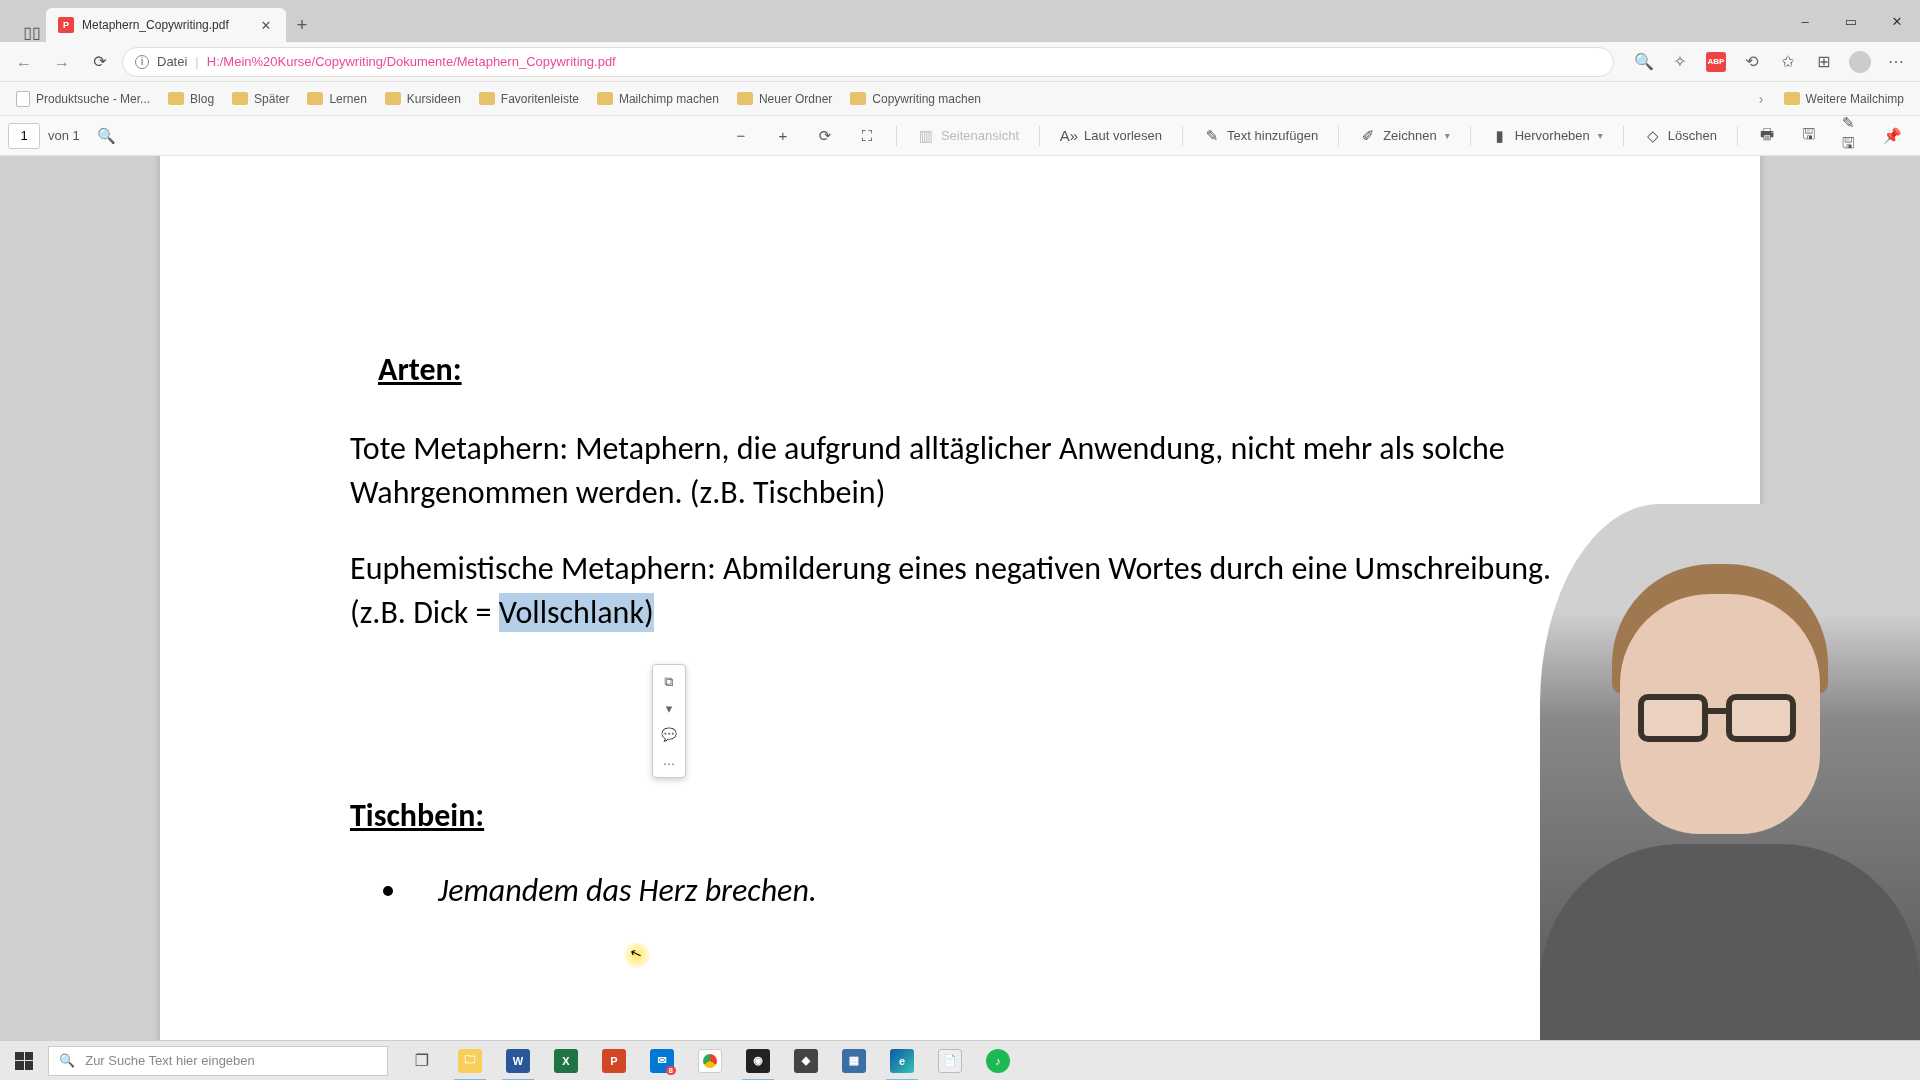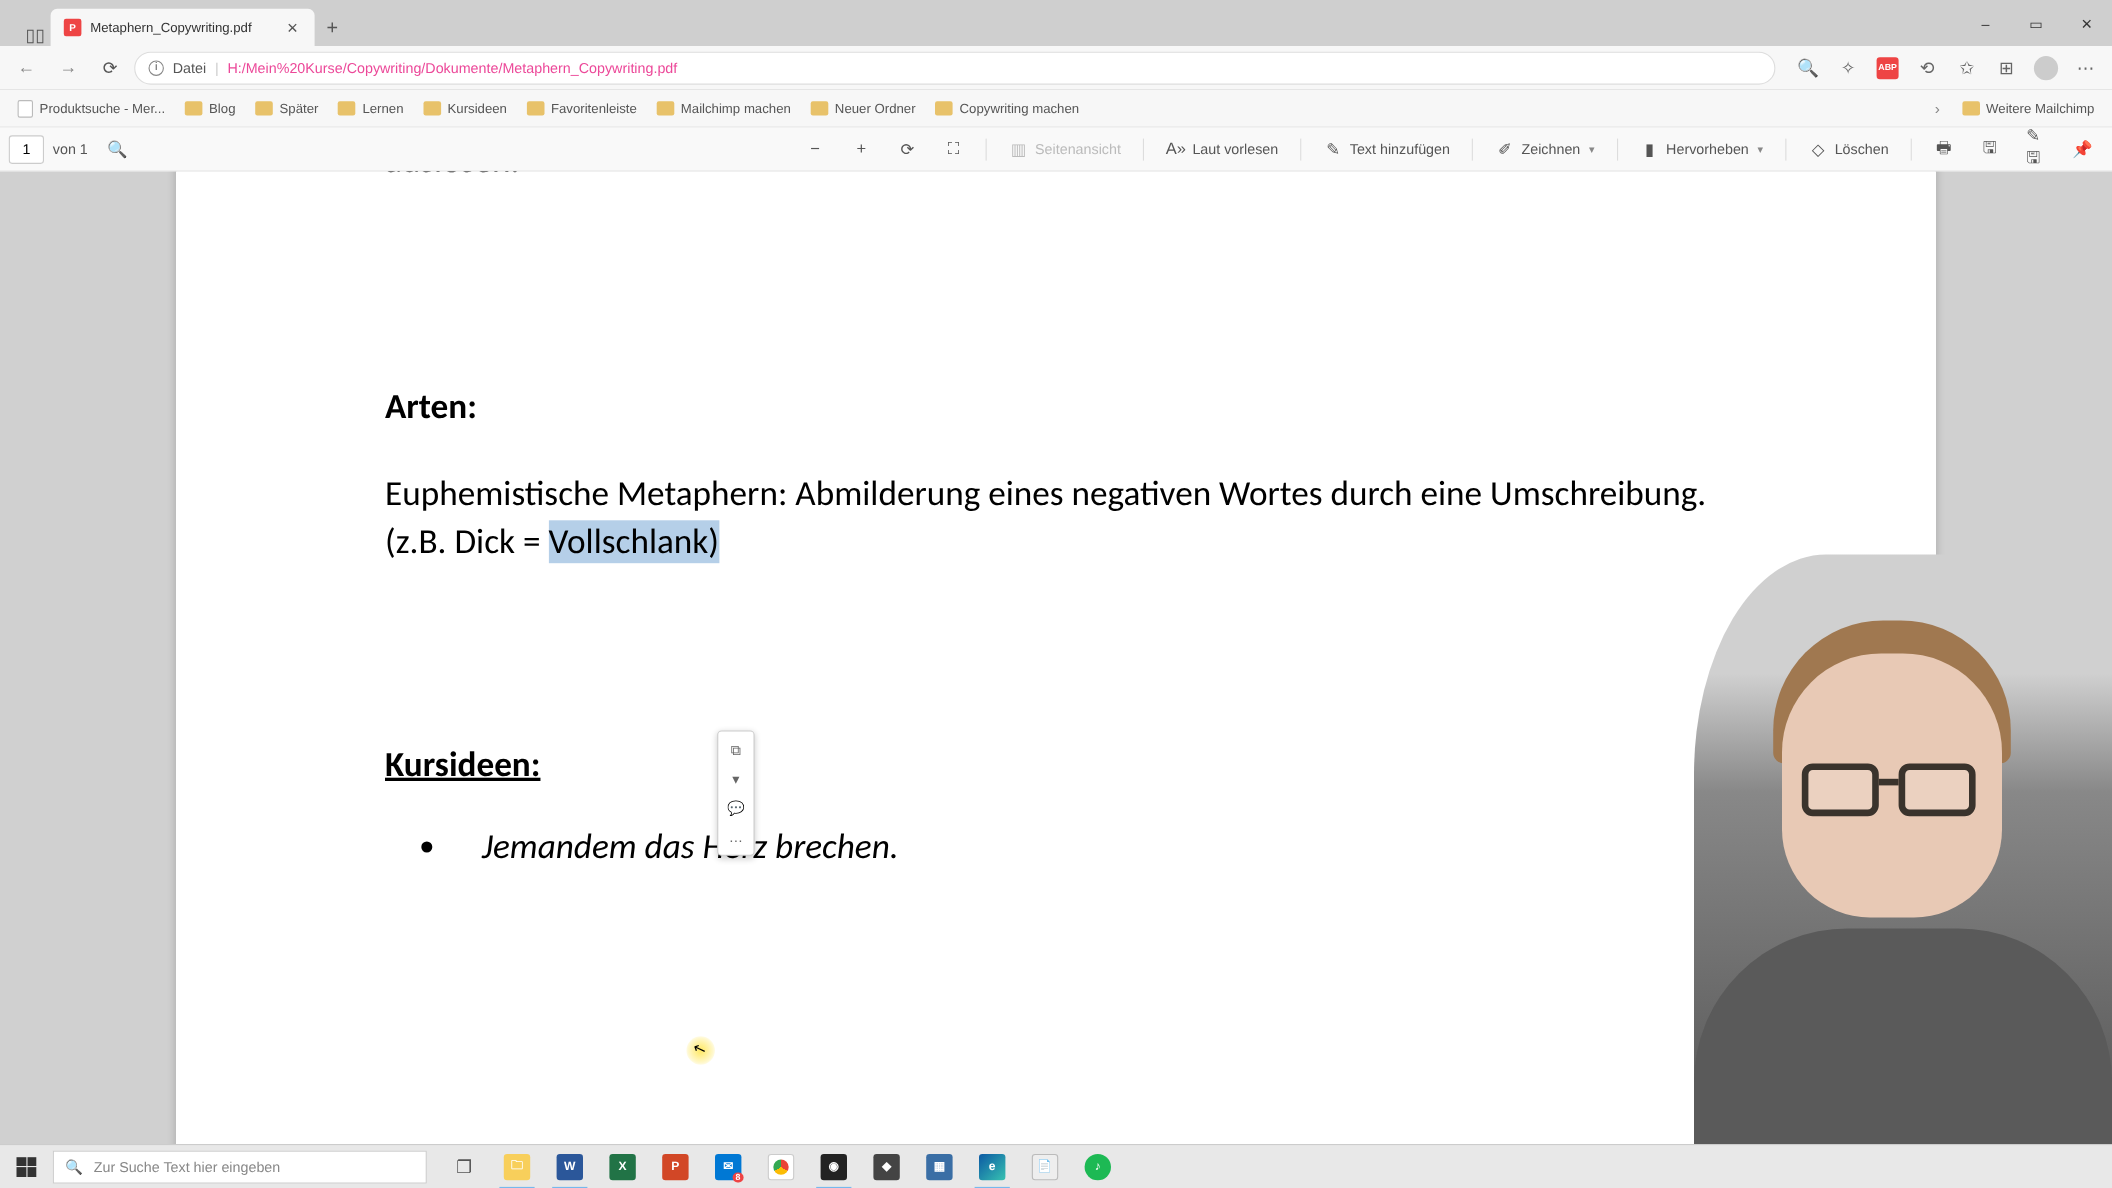--- a/index.html
+++ b/index.html
@@ -45,21 +45,21 @@
   .tool-btn.disabled { color: #bbb; }
   .tool-sep { width: 1px; height: 20px; background: #ddd; margin: 0 6px; }
   .tool-ico { width: 18px; height: 18px; display: flex; align-items: center; justify-content: center; font-size: 15px; }
   .tool-chev { font-size: 10px; color: #888; margin-left: 2px; }
 
   
   .viewport { position: absolute; top: 156px; left: 0; right: 0; bottom: 0; background: #d0d0d0; overflow: hidden; }
   .page { position: absolute; left: 160px; top: -30px; width: 1600px; background: #fff; box-shadow: 0 2px 8px rgba(0,0,0,0.2); padding: 0 190px 600px 190px; }
   .doc-text { font-family: "Calibri", Arial, sans-serif; color: #000; }
   .frag-top { font-size: 32px; margin-top: 0; }
-  .h2 { font-size: 32px; margin-top: 185px; margin-bottom: 38px; }
+  .h2 { font-size: 32px; text-decoration: underline; margin-top: 185px; margin-bottom: 38px; margin-left: 28px; }
   .para { font-size: 32px; line-height: 1.38; margin-bottom: 32px; }
   .h2b { font-size: 32px; text-decoration: underline; margin-top: 160px; margin-bottom: 36px; }
   .bullet-list { list-style: disc; padding-left: 60px; font-style: italic; }
   .bullet-list li { font-size: 32px; margin-bottom: 56px; padding-left: 28px; }
   .sel-highlight { background: #b5cfe8; }
 
   
   .sel-popover { position: absolute; left: 652px; top: 508px; width: 34px; background: #fff; border: 1px solid #ccc; border-radius: 4px; box-shadow: 0 2px 6px rgba(0,0,0,0.2); display: flex; flex-direction: column; padding: 4px 0; z-index: 50; }
   .sel-popover .po-ico { width: 100%; height: 26px; display: flex; align-items: center; justify-content: center; color: #666; font-size: 13px; }
 
@@ -244,24 +244,25 @@
     </div>
   <div class="tool-btn">
       <span class="tool-ico" style="color:#0a62c4;">📌</span>
     </div>
 </div>
 
 <div class="viewport">
   <div class="page doc-text">
     <p class="frag-top">auslösen.</p>
     <h2 class="h2">Arten:</h2>
+    <p class="para">Tote Metaphern: Metaphern, die aufgrund alltäglicher Anwendung, nicht mehr als solche Wahrgenommen werden. (z.B. Tischbein)</p>
     <p class="para">
       <span>Euphemistische Metaphern: Abmilderung eines negativen Wortes durch eine Umschreibung. (z.B. Dick = </span><span class="sel-highlight">Vollschlank)</span>
     </p>
-    <h2 class="h2b">Kursideen:</h2>
+    <h2 class="h2b">Tischbein:</h2>
     <ul class="bullet-list">
       <li>Jemandem das Herz brechen.</li>
 
     </ul>
   </div>
 
   <div class="sel-popover">
     <div class="po-ico">⧉</div>
     <div class="po-ico">▾</div>
     <div class="po-ico">💬</div>

